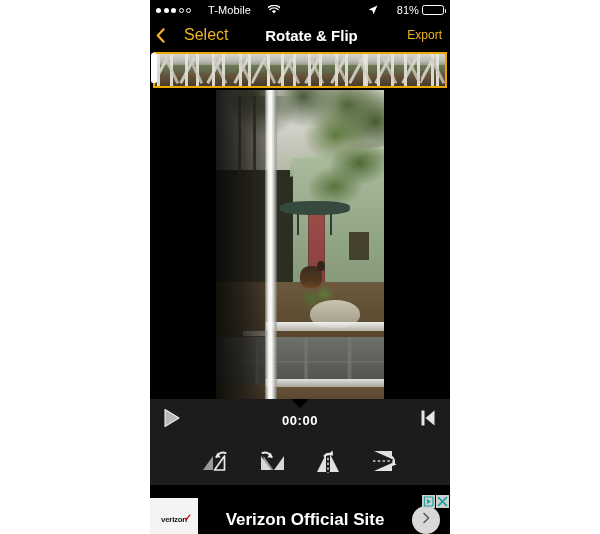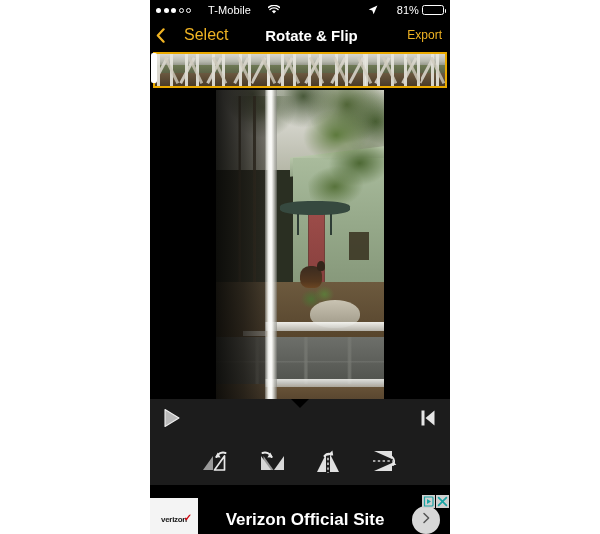--- a/index.html
+++ b/index.html
@@ -716,20 +716,21 @@
     </div>
 
     <div class="transport">
       <div class="btn-play">
         <span>
           <svg width="18" height="20" viewBox="0 0 18 20">
             <path d="M2 1.5 L16 10 L2 18.5 Z" fill="#b9b9b9" stroke="#eeeeee" stroke-width="1.1" stroke-linejoin="round"></path>
           </svg>
         </span>
       </div>
+      <div class="time-label">00:00</div>
       <div class="btn-skip">
         <span>
           <svg width="16" height="18" viewBox="0 0 16 18">
             <rect x="1.5" y="1.5" width="3" height="15" fill="#e6e6e6"></rect>
             <path d="M14.5 1.5 L5.5 9 L14.5 16.5 Z" fill="#e6e6e6"></path>
           </svg>
         </span>
       </div>
     </div>
 

